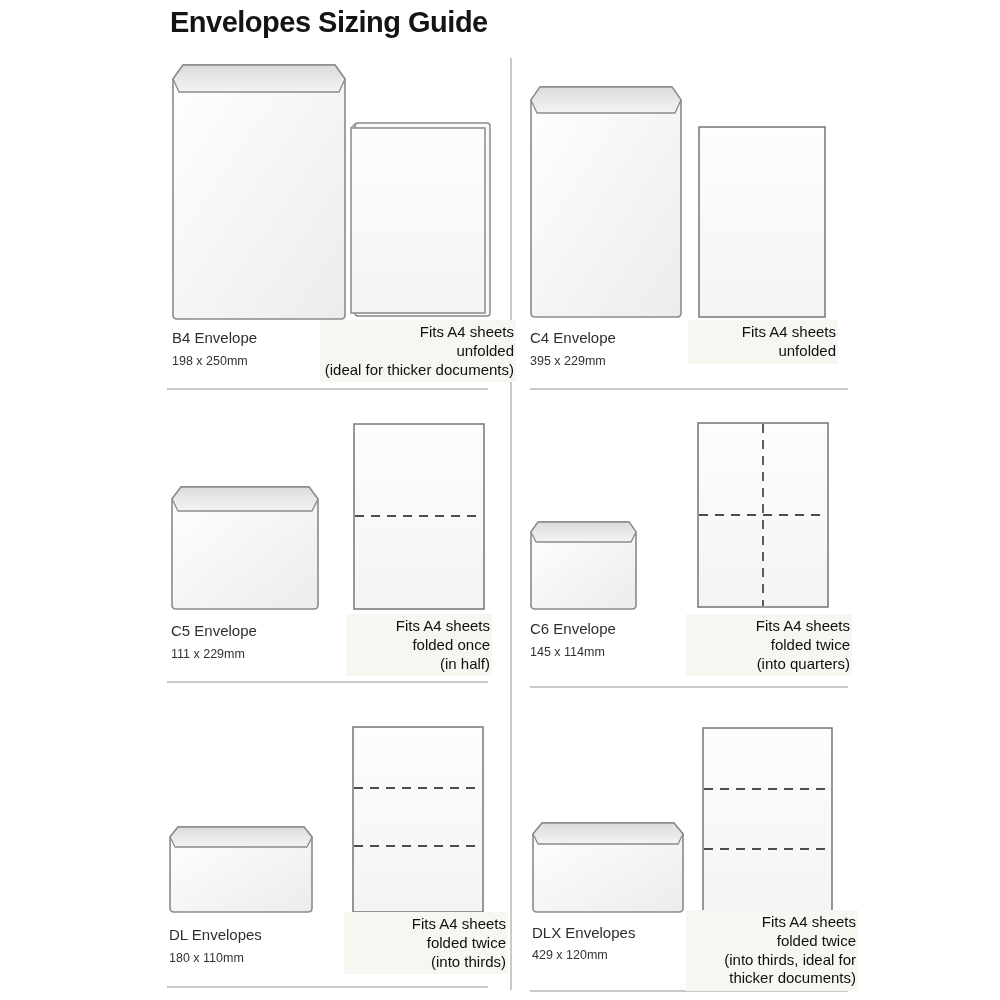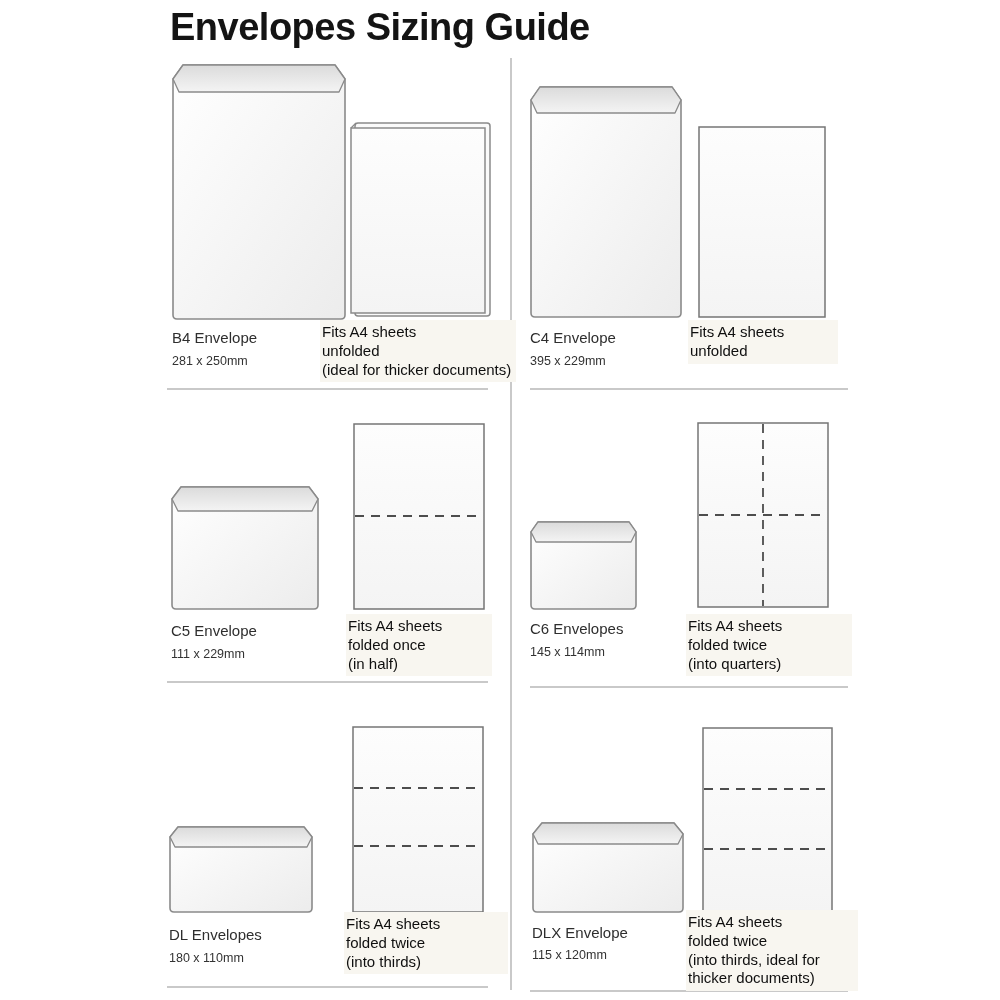--- a/index.html
+++ b/index.html
@@ -1,37 +1,37 @@
 <!DOCTYPE html>
 <html><head>
 <meta charset="utf-8">
 <style>
   * { margin: 0; padding: 0; box-sizing: border-box; }
   html, body { width: 1000px; height: 1000px; background: #ffffff; overflow: hidden; }
   body { font-family: "Liberation Sans", sans-serif; position: relative; color: #2e2e2e; }
 
   .page-title {
     position: absolute; left: 170px; top: 6px;
-    font-size: 38px; font-weight: 700; color: #141414; letter-spacing: -0.5px;
+    font-size: 29px; font-weight: 700; color: #141414; letter-spacing: -0.5px;
   }
 
   .vdivider {
     position: absolute; left: 510px; top: 58px; width: 2px; height: 932px;
     background: #c9c9c9;
   }
   .hdivider { position: absolute; height: 2px; background: #c9c9c9; }
   .hd-l { left: 167px; width: 321px; }
   .hd-r { left: 530px; width: 318px; }
 
   .env-name { position: absolute; font-size: 15px; color: #2e2e2e; white-space: nowrap; }
   .env-dims { position: absolute; font-size: 12.5px; color: #333333; white-space: nowrap; }
 
   .caption {
     position: absolute; font-size: 15px; line-height: 1.25; color: #0f0f0f;
-    text-align: left; white-space: pre-line; background: #f8f6f0; padding: 3px 2px;
+    text-align: right; white-space: pre-line; background: #f8f6f0; padding: 3px 2px;
   }
 
   svg { display: block; position: absolute; overflow: visible; }
 </style>
 </head>
 <body>
 
 <svg width="0" height="0">
   <defs>
     <linearGradient id="bodyGrad" x1="0" y1="0" x2="1" y2="1">
@@ -63,21 +63,21 @@
   <svg style="left:172px;top:64px" width="174" height="256" viewBox="0 0 174 256">
     <path d="M 11 1 L 163 1 L 173 15 L 173 251 Q 173 255 169 255 L 5 255 Q 1 255 1 251 L 1 15 Z" fill="url(#bodyGrad)" stroke="#8a8a8a" stroke-width="1.6" stroke-linejoin="round"></path>
     <path d="M 1 15 L 11 1 L 163 1 L 173 15 L 167 28 L 7 28 Z" fill="url(#flapGrad)" stroke="#8a8a8a" stroke-width="1.3" stroke-linejoin="round"></path>
   </svg>
   <svg style="left:350px;top:122px" width="142" height="198" viewBox="0 0 142 198">
     <rect x="5" y="1" width="135" height="193" rx="3" fill="#fafafa" stroke="#8a8a8a" stroke-width="1.5"></rect>
     <rect x="1" y="6" width="134" height="185" fill="url(#paperGrad)" stroke="#8a8a8a" stroke-width="1.5"></rect>
     <line x1="1" y1="6" x2="6" y2="1" stroke="#8a8a8a" stroke-width="1.3"></line>
   </svg>
   <div class="env-name" style="left:172px;top:329px">B4 Envelope</div>
-  <div class="env-dims" style="left:172px;top:354px">281 x 250mm</div>
+  <div class="env-dims" style="left:172px;top:354px">198 x 250mm</div>
   <div class="caption" style="left:320px;top:320px;width:196px">Fits A4 sheets
 unfolded
 (ideal for thicker documents)</div>
 </section>
 
 <section>
   <svg style="left:530px;top:86px" width="152" height="232" viewBox="0 0 152 232">
     <path d="M 10 1 L 142 1 L 151 14 L 151 227 Q 151 231 147 231 L 5 231 Q 1 231 1 227 L 1 14 Z" fill="url(#bodyGrad)" stroke="#8a8a8a" stroke-width="1.6" stroke-linejoin="round"></path>
     <path d="M 1 14 L 10 1 L 142 1 L 151 14 L 145 27 L 7 27 Z" fill="url(#flapGrad)" stroke="#8a8a8a" stroke-width="1.3" stroke-linejoin="round"></path>
   </svg>
@@ -109,21 +109,21 @@
 <section>
   <svg style="left:530px;top:521px" width="107" height="89" viewBox="0 0 107 89">
     <path d="M 8 1 L 99 1 L 106 11 L 106 84 Q 106 88 102 88 L 5 88 Q 1 88 1 84 L 1 11 Z" fill="url(#bodyGrad)" stroke="#8a8a8a" stroke-width="1.6" stroke-linejoin="round"></path>
     <path d="M 1 11 L 8 1 L 99 1 L 106 11 L 101 21 L 6 21 Z" fill="url(#flapGrad)" stroke="#8a8a8a" stroke-width="1.3" stroke-linejoin="round"></path>
   </svg>
   <svg style="left:697px;top:422px" width="132" height="186" viewBox="0 0 132 186">
     <rect x="1" y="1" width="130" height="184" fill="url(#paperGrad)" stroke="#757575" stroke-width="1.5"></rect>
     <line x1="2" y1="93" x2="130" y2="93" stroke="#4d4d4d" stroke-width="1.8" stroke-dasharray="9 7"></line>
     <line x1="66" y1="2" x2="66" y2="184" stroke="#4d4d4d" stroke-width="1.8" stroke-dasharray="9 7"></line>
   </svg>
-  <div class="env-name" style="left:530px;top:620px">C6 Envelopes</div>
+  <div class="env-name" style="left:530px;top:620px">C6 Envelope</div>
   <div class="env-dims" style="left:530px;top:645px">145 x 114mm</div>
   <div class="caption" style="left:686px;top:614px;width:166px">Fits A4 sheets
 folded twice
 (into quarters)</div>
 </section>
 
 <section>
   <svg style="left:169px;top:826px" width="144" height="87" viewBox="0 0 144 87">
     <path d="M 9 1 L 135 1 L 143 11 L 143 82 Q 143 86 139 86 L 5 86 Q 1 86 1 82 L 1 11 Z" fill="url(#bodyGrad)" stroke="#8a8a8a" stroke-width="1.6" stroke-linejoin="round"></path>
     <path d="M 1 11 L 9 1 L 135 1 L 143 11 L 138 21 L 6 21 Z" fill="url(#flapGrad)" stroke="#8a8a8a" stroke-width="1.3" stroke-linejoin="round"></path>
@@ -143,19 +143,19 @@
 <section>
   <svg style="left:532px;top:822px" width="152" height="91" viewBox="0 0 152 91">
     <path d="M 10 1 L 142 1 L 151 12 L 151 86 Q 151 90 147 90 L 5 90 Q 1 90 1 86 L 1 12 Z" fill="url(#bodyGrad)" stroke="#8a8a8a" stroke-width="1.6" stroke-linejoin="round"></path>
     <path d="M 1 12 L 10 1 L 142 1 L 151 12 L 146 22 L 6 22 Z" fill="url(#flapGrad)" stroke="#8a8a8a" stroke-width="1.3" stroke-linejoin="round"></path>
   </svg>
   <svg style="left:702px;top:727px" width="131" height="186" viewBox="0 0 131 186">
     <rect x="1" y="1" width="129" height="184" fill="url(#paperGrad)" stroke="#757575" stroke-width="1.5"></rect>
     <line x1="2" y1="62" x2="129" y2="62" stroke="#4d4d4d" stroke-width="1.8" stroke-dasharray="9 7"></line>
     <line x1="2" y1="122" x2="129" y2="122" stroke="#4d4d4d" stroke-width="1.8" stroke-dasharray="9 7"></line>
   </svg>
-  <div class="env-name" style="left:532px;top:924px">DLX Envelope</div>
-  <div class="env-dims" style="left:532px;top:948px">115 x 120mm</div>
+  <div class="env-name" style="left:532px;top:924px">DLX Envelopes</div>
+  <div class="env-dims" style="left:532px;top:948px">429 x 120mm</div>
   <div class="caption" style="left:686px;top:910px;width:172px">Fits A4 sheets
 folded twice
 (into thirds, ideal for
 thicker documents)</div>
 </section>
 
 </body></html>

